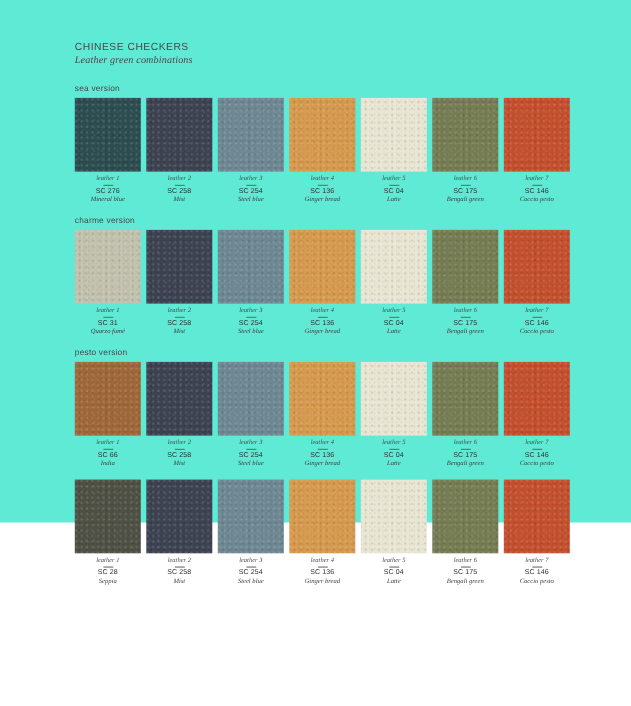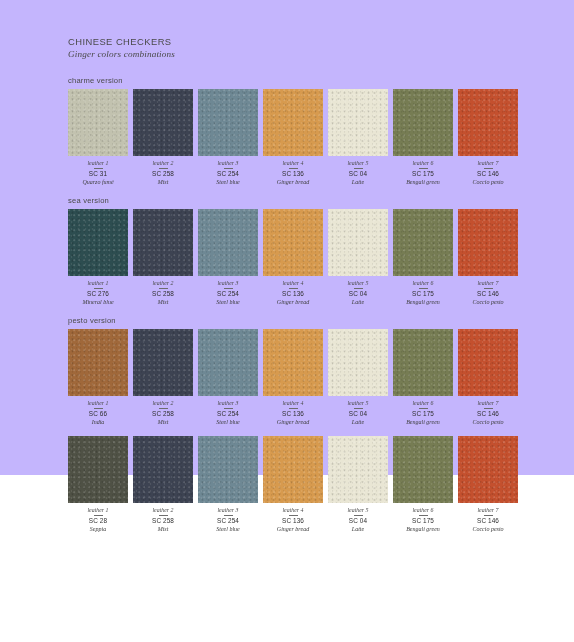--- a/index.html
+++ b/index.html
@@ -11,21 +11,21 @@
     width: 574px;
     height: 642px;
     font-family: "Liberation Sans", sans-serif;
     color: #3a3a3a;
     overflow: hidden;
   }
   .page {
     position: relative;
     width: 574px;
     height: 475px;
-    background: #c4b5fd;
+    background: #5eead4;
     box-sizing: border-box;
     padding: 36px 56px 0 68px;
   }
   
   .doc-header {
     margin-bottom: 16px;
   }
   .doc-title {
     font-family: "Liberation Sans", sans-serif;
     font-size: 9.4px;
@@ -130,36 +130,36 @@
     white-space: nowrap;
   }
 </style>
 </head>
 <body>
 
 <div class="page">
 
   <div class="doc-header">
     <div class="doc-title">CHINESE CHECKERS</div>
-    <div class="doc-sub2">Ginger colors combinations</div>
+    <div class="doc-sub2">Leather green combinations</div>
   </div>
 
   <div id="versions-container">
       <div class="version-block">
-        <div class="version-title">charme version</div>
+        <div class="version-title">sea version</div>
         <div class="swatch-row">
           <div class="swatch-cell">
-            <div class="swatch" style="background-color: rgb(194, 194, 175);">
+            <div class="swatch" style="background-color: rgb(45, 77, 80);">
               <div class="grain"></div>
             </div>
             <div class="cap">
               <div class="cap-leather">leather 1</div>
               <div class="cap-rule"></div>
-              <div class="cap-code">SC 31</div>
-              <div class="cap-name">Quarzo fumé</div>
+              <div class="cap-code">SC 276</div>
+              <div class="cap-name">Mineral blue</div>
             </div>
           </div>
           <div class="swatch-cell">
             <div class="swatch" style="background-color: rgb(61, 67, 82);">
               <div class="grain"></div>
             </div>
             <div class="cap">
               <div class="cap-leather">leather 2</div>
               <div class="cap-rule"></div>
               <div class="cap-code">SC 258</div>
@@ -217,31 +217,31 @@
             <div class="cap">
               <div class="cap-leather">leather 7</div>
               <div class="cap-rule"></div>
               <div class="cap-code">SC 146</div>
               <div class="cap-name">Coccio pesto</div>
             </div>
           </div>
         </div>
       </div>
       <div class="version-block">
-        <div class="version-title">sea version</div>
+        <div class="version-title">charme version</div>
         <div class="swatch-row">
           <div class="swatch-cell">
-            <div class="swatch" style="background-color: rgb(45, 77, 80);">
+            <div class="swatch" style="background-color: rgb(194, 194, 175);">
               <div class="grain"></div>
             </div>
             <div class="cap">
               <div class="cap-leather">leather 1</div>
               <div class="cap-rule"></div>
-              <div class="cap-code">SC 276</div>
-              <div class="cap-name">Mineral blue</div>
+              <div class="cap-code">SC 31</div>
+              <div class="cap-name">Quarzo fumé</div>
             </div>
           </div>
           <div class="swatch-cell">
             <div class="swatch" style="background-color: rgb(61, 67, 82);">
               <div class="grain"></div>
             </div>
             <div class="cap">
               <div class="cap-leather">leather 2</div>
               <div class="cap-rule"></div>
               <div class="cap-code">SC 258</div>

